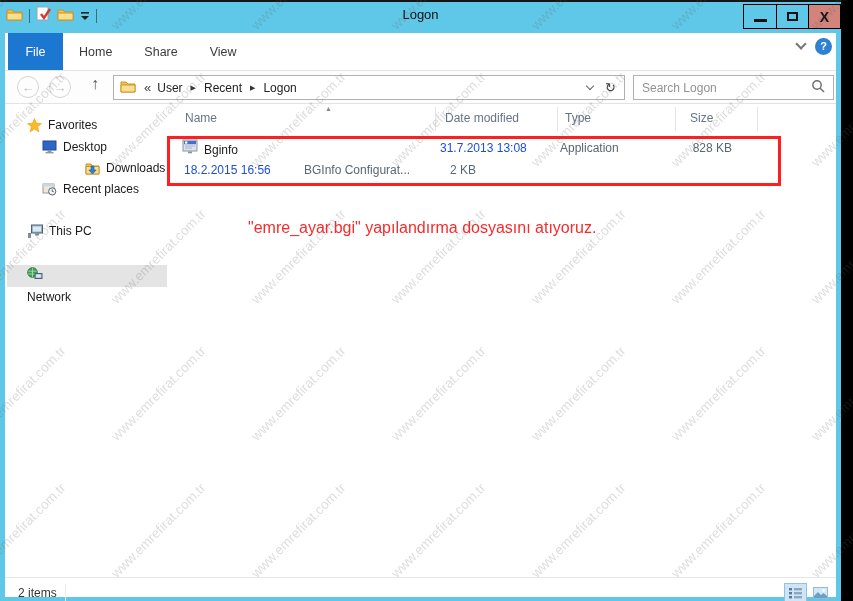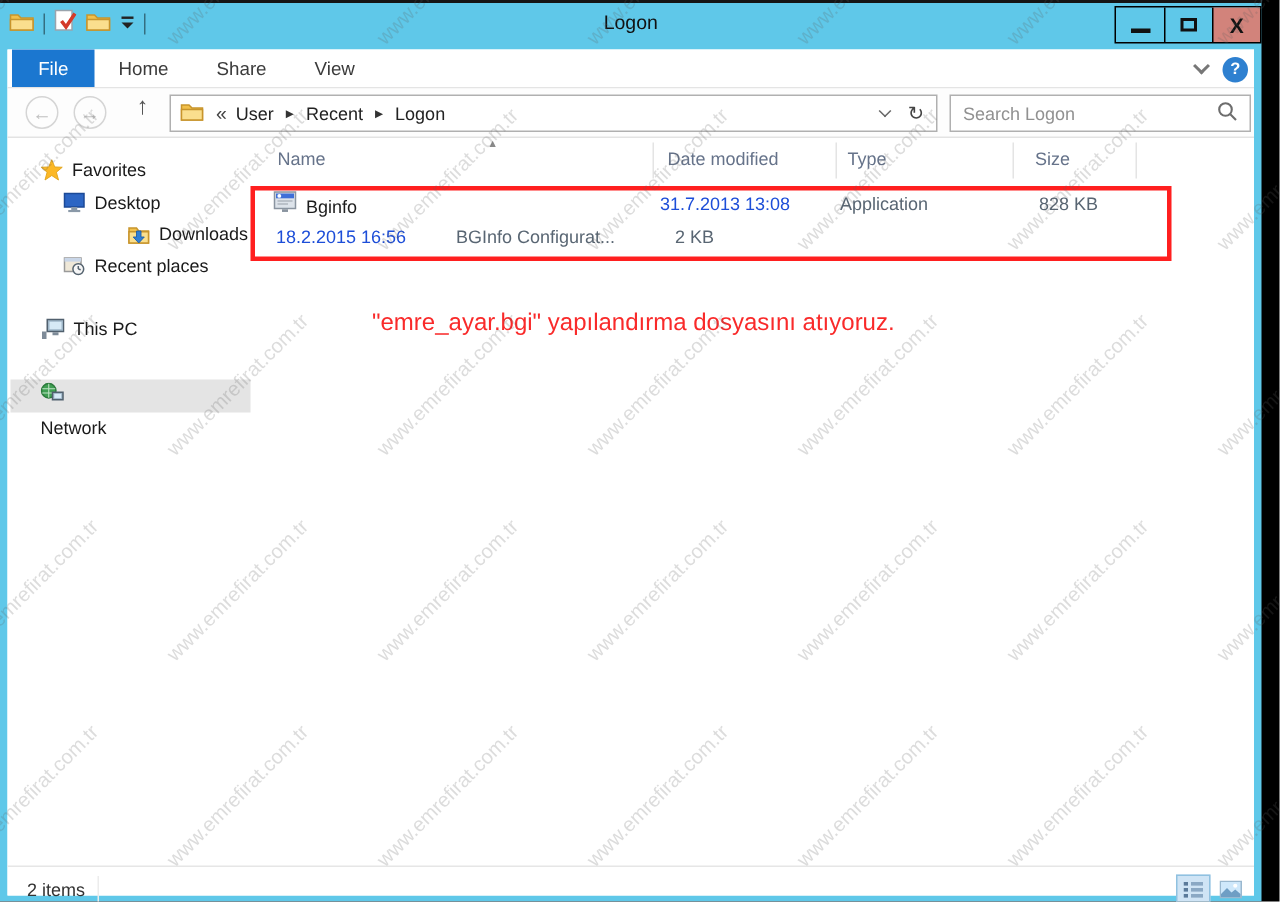--- a/index.html
+++ b/index.html
@@ -19,21 +19,21 @@
   .winbtn + .winbtn { border-left:1px solid #000; }
   .btn-close { background:#d2837b; font-weight:bold; font-size:14px; color:#111; }
   .glyph-min { width:13px; height:3px; background:#111; margin-top:8px; }
   .glyph-max { width:11px; height:9px; border:2px solid #111; }
 
   
   .wbody { position:absolute; left:5px; right:5px; top:31px; bottom:4px;
            background:#fff; display:flex; flex-direction:column; }
 
   
-  .tabs-row { position:relative; height:26px; background:#fff; border-bottom:1px solid #e4e4e4;
+  .tabs-row { position:relative; height:38px; background:#fff; border-bottom:1px solid #e4e4e4;
               display:flex; align-items:stretch; }
   .tab { display:flex; align-items:center; justify-content:center; font-size:12.5px; color:#3b3b3b; }
   .tab-file { width:55px; margin-left:3px; background:#1b77d0; color:#fff; }
   .tab-plain { padding:0 16px; }
   .ribbon-right { position:absolute; right:4px; top:0; height:26px; display:flex; align-items:center; gap:10px; }
   .chev { width:8px; height:8px; border-right:2px solid #777; border-bottom:2px solid #777;
           transform:rotate(45deg); margin-top:-4px; }
   .help-btn { width:17px; height:17px; border-radius:50%; background:#2e80d0; color:#fff;
               font-size:11px; font-weight:bold; display:flex; align-items:center; justify-content:center; }
 

